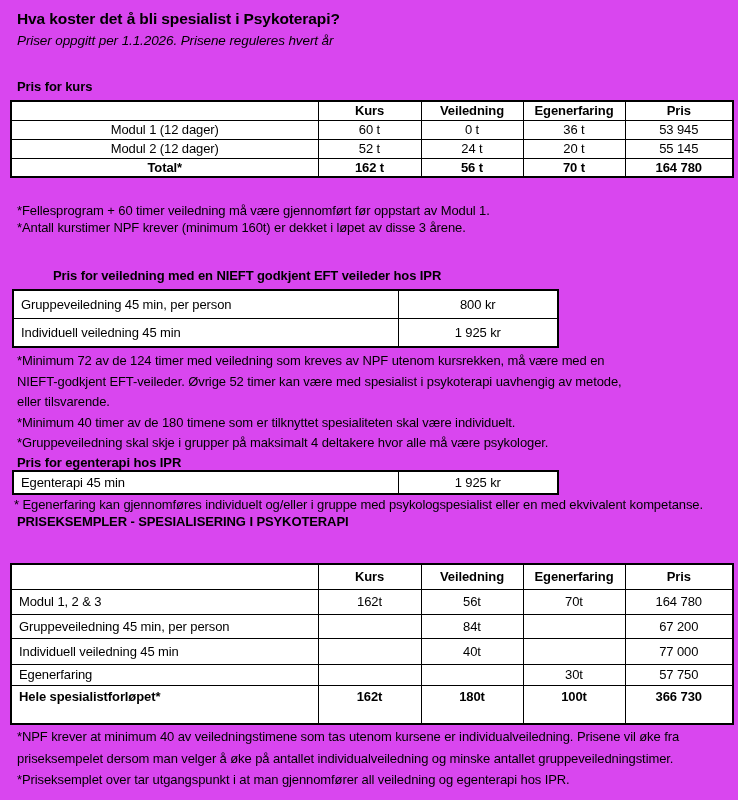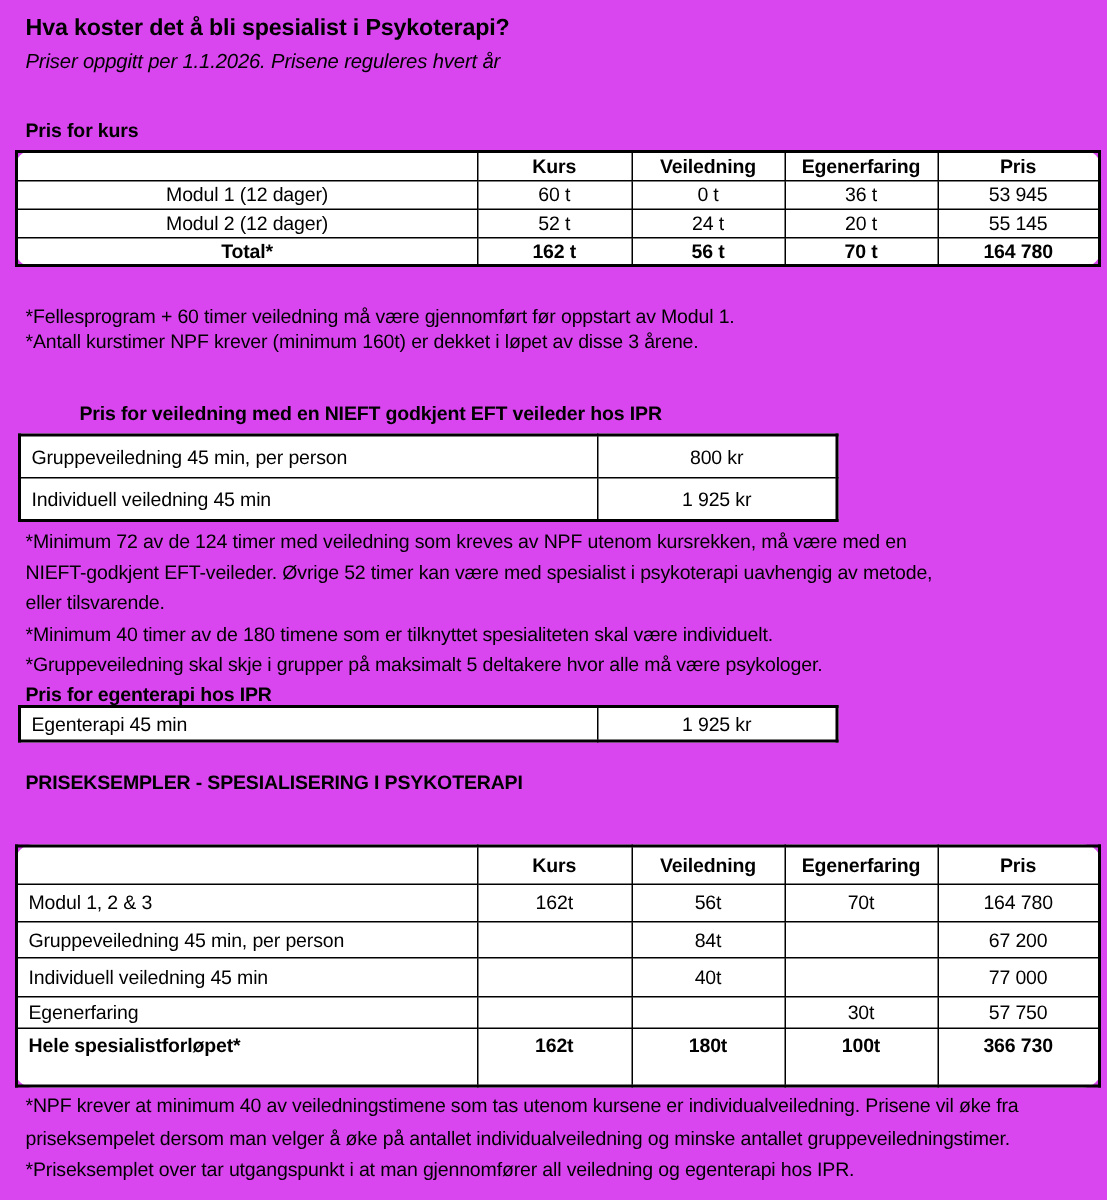--- a/index.html
+++ b/index.html
@@ -17,21 +17,21 @@
   table { border-collapse:collapse; table-layout:fixed; background:#fff; }
   .tbl { border:2px solid #000; }
   .tbl td, .tbl th {
     border:1px solid #000; font-size:13px; font-weight:normal;
     padding:0; text-align:center; vertical-align:middle;
     white-space:nowrap; overflow:hidden;
   }
   .tbl th { font-weight:bold; }
 
   
-  .tbl-big { width:722px;border-radius:12px; }
+  .tbl-big { width:722px; }
   .tbl-big .h  { height:19px; }
   .t1 .r { height:19px; }
   .t4 .h  { height:25px; }
   .t4 .r1 { height:25px; } .t4 .r2 { height:24px; } .t4 .r3 { height:26px; }
   .t4 .r4 { height:21px; }
   .t4 .r5 { height:39px; }
   .t4 .r5 td { vertical-align:top; padding-top:3px; font-weight:bold; }
   .t4 td.lbl { text-align:left; padding-left:7px; }
   .bold-row td { font-weight:bold; }
 
@@ -119,38 +119,39 @@
       <td>1 925 kr</td>
     </tr>
   </tbody>
     </table>
 
   <div class="abs fn fn-wide" style="left:17px; top:351px;">
     <div>*Minimum 72 av de 124 timer med veiledning som kreves av NPF utenom kursrekken, må være med en</div>
     <div>NIEFT-godkjent EFT-veileder. Øvrige 52 timer kan være med spesialist i psykoterapi uavhengig av metode,</div>
     <div>eller tilsvarende.</div>
     <div>*Minimum 40 timer av de 180 timene som er tilknyttet spesialiteten skal være individuelt.</div>
-    <div>*Gruppeveiledning skal skje i grupper på maksimalt 5 deltakere hvor alle må være psykologer.</div>
+    <div>*Gruppeveiledning skal skje i grupper på maksimalt 4 deltakere hvor alle må være psykologer.</div>
   </div>
 
   <div class="abs sec-heading" style="left:17px; top:455px;">Pris for egenterapi hos IPR</div>
 
   <table class="abs tbl tbl-small t3" style="left:12px; top:470px;">
     <colgroup>
         <col style="width:385px">
         <col style="width:160px">
       </colgroup>
     <tbody>
         <tr>
       <td class="lbl">Egenterapi 45 min</td>
       <td>1 925 kr</td>
     </tr>
   </tbody>
     </table>
 
+  <div class="abs fn" style="left:14px; top:497px;">* Egenerfaring kan gjennomføres individuelt og/eller i gruppe med psykologspesialist eller en med ekvivalent kompetanse.</div>
 
   <div class="abs sec-heading" style="left:17px; top:514px;">PRISEKSEMPLER - SPESIALISERING I PSYKOTERAPI</div>
 
   <table class="abs tbl tbl-big t4" style="left:10px; top:563px;">
     <colgroup>
         <col style="width:307px">
         <col style="width:103px">
         <col style="width:102px">
         <col style="width:102px">
         <col style="width:108px">

